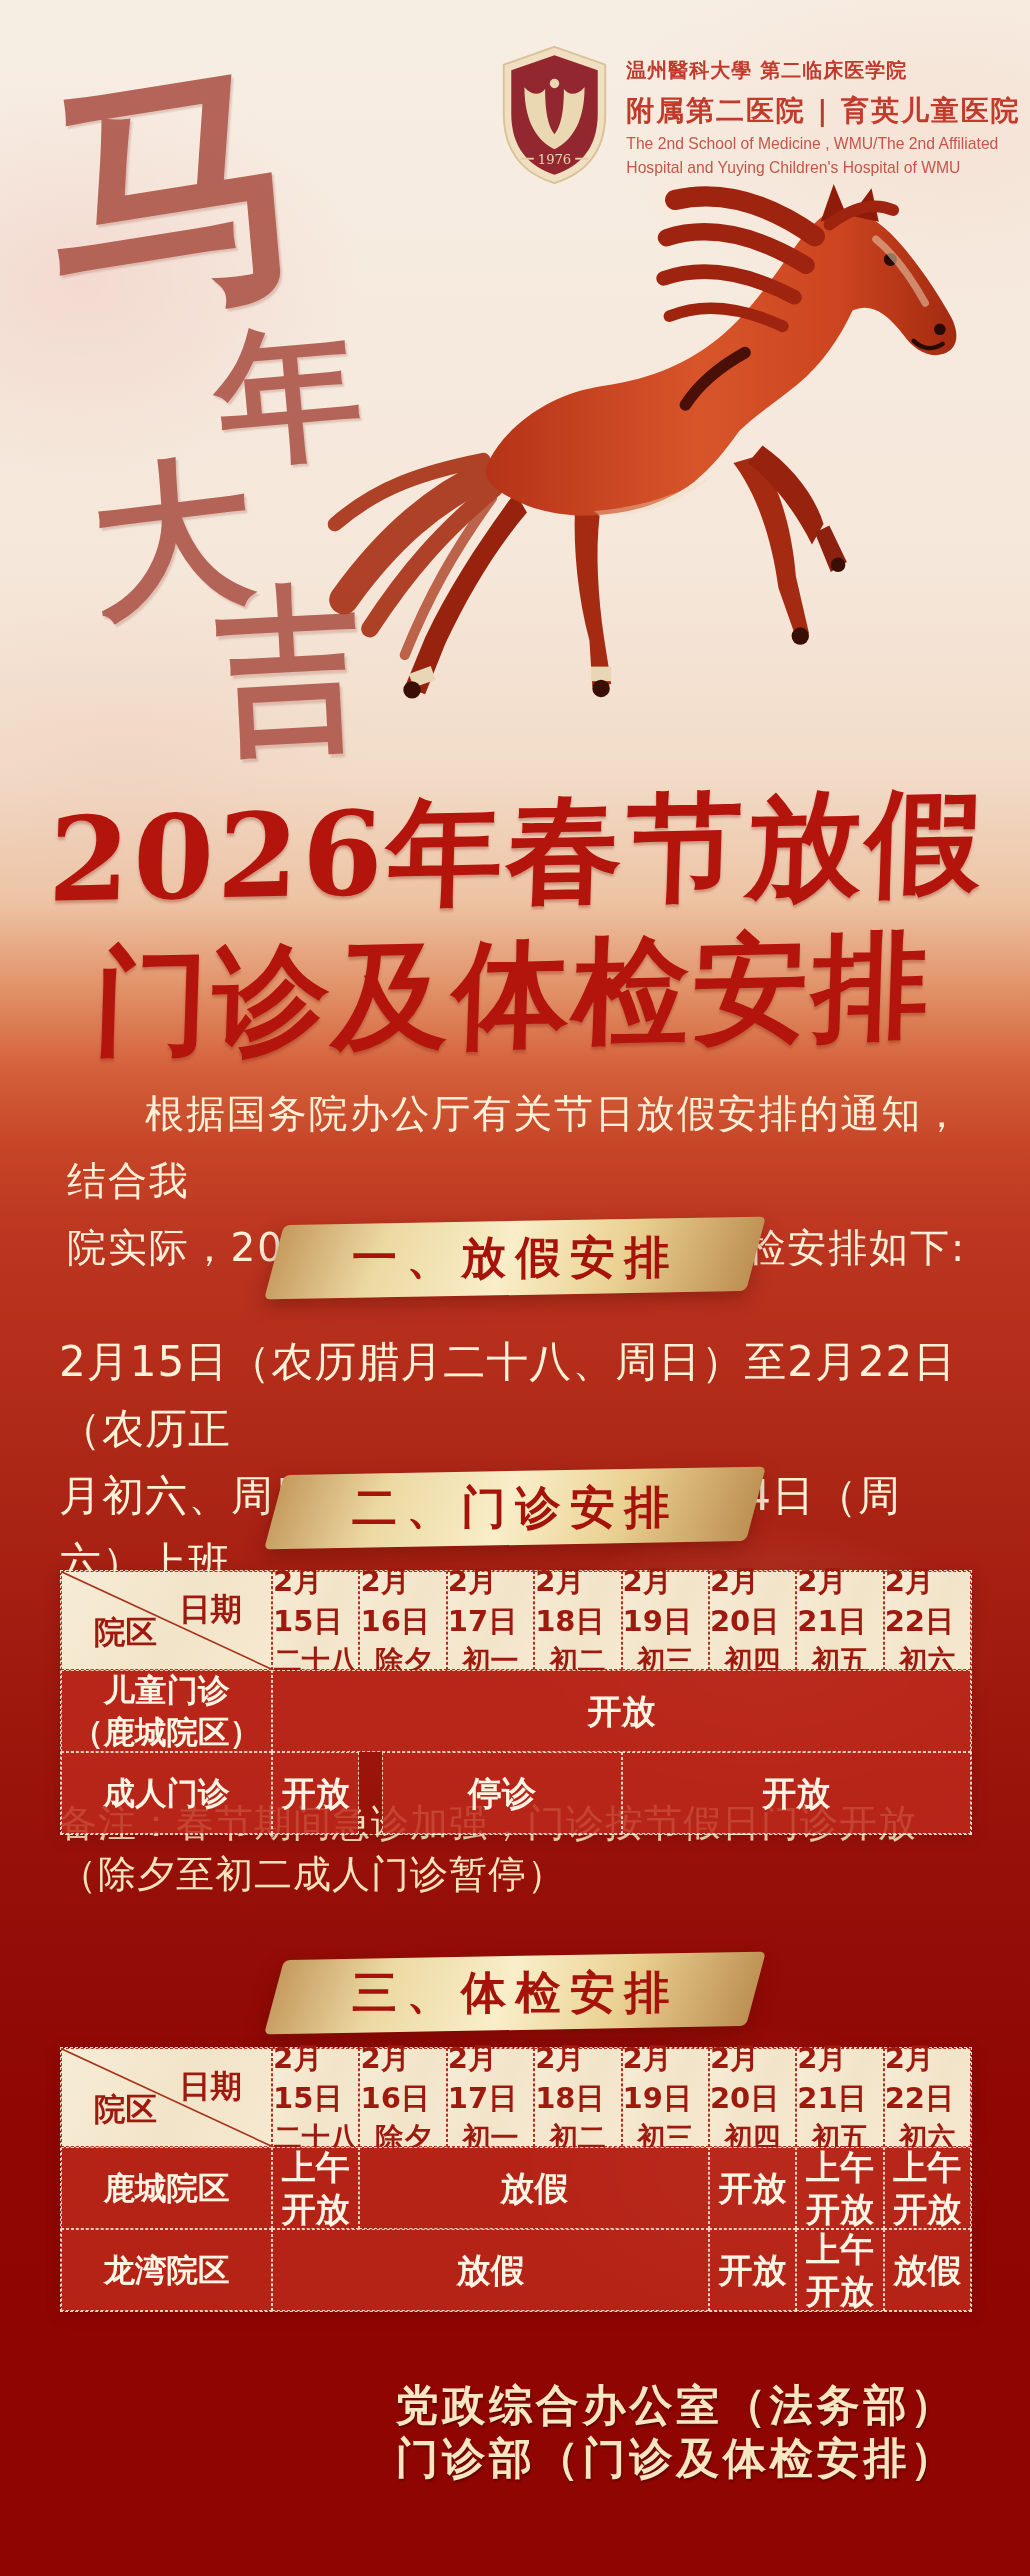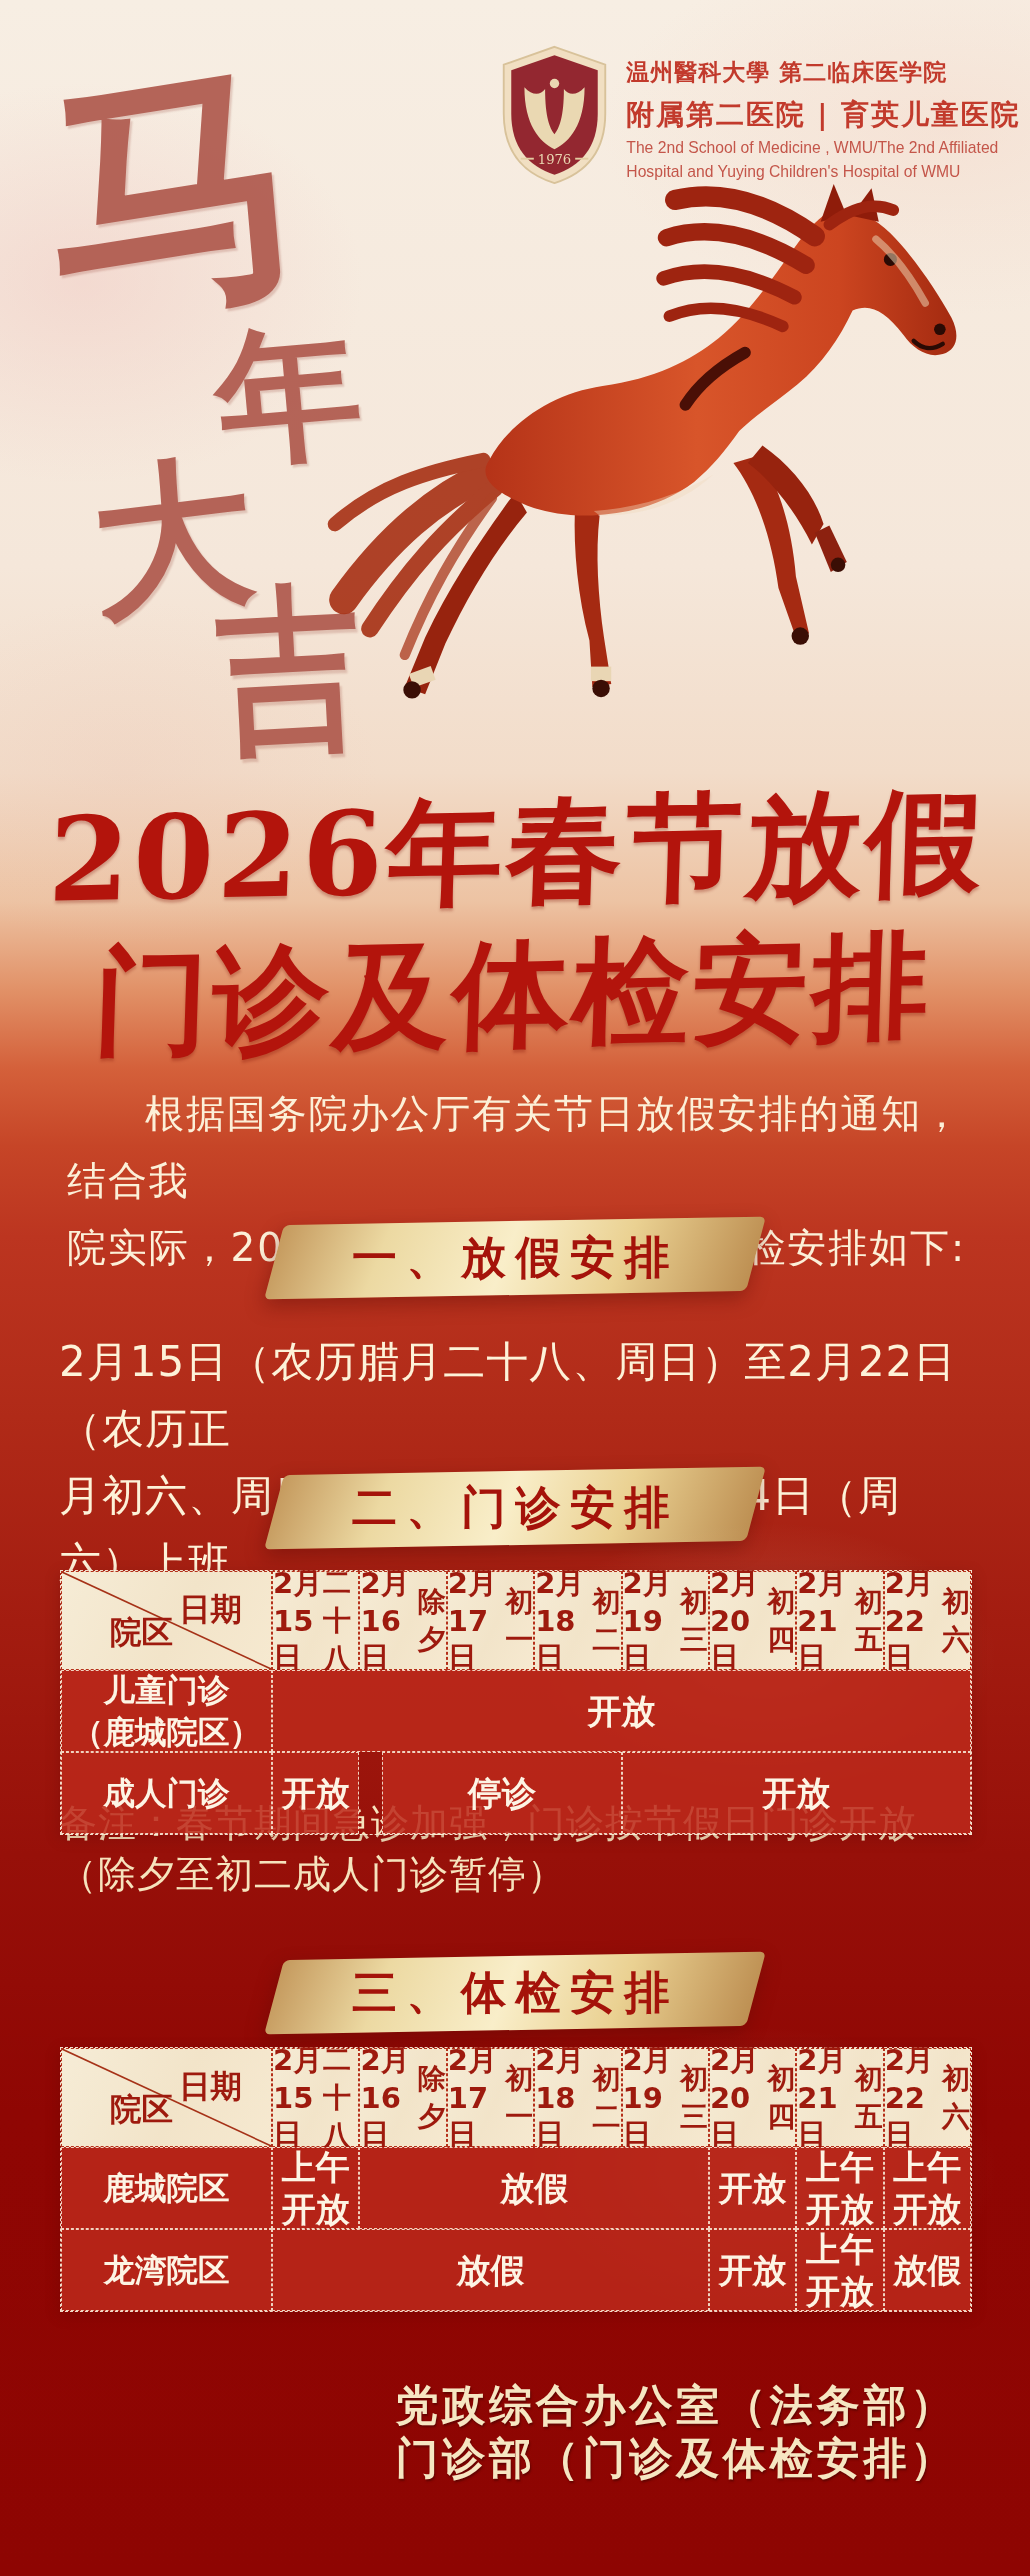--- a/index.html
+++ b/index.html
@@ -21,21 +21,21 @@
     font-family:"DejaVu Serif",serif;font-weight:bold;line-height:1;
     text-shadow:1.9px 2.9px 1.9px rgba(150,70,60,.25);
   }
   .cc0{left:46px;top:63px;font-size:256px;transform:rotate(-9deg) skewX(-4deg);}
   .cc1{left:216px;top:322px;font-size:145px;transform:rotate(-5deg);}
   .cc2{left:92px;top:456px;font-size:162px;transform:rotate(-7deg) skewX(-3deg);}
   .cc3{left:218px;top:599px;font-size:143px;transform:rotate(-3deg) scaleY(1.25);}
   .logo{position:absolute;left:498px;top:44px;width:527px;display:flex;align-items:flex-start;}
   .crest{flex:0 0 auto;width:113px;height:141px;}
   .logo-text{margin-left:15.3px;padding-top:13.4px;}
-  .logo-cn1{font-size:23px;font-weight:bold;color:#c23a2c;letter-spacing:1px;font-family:"DejaVu Serif",serif;}
+  .logo-cn1{font-size:20px;font-weight:bold;color:#c23a2c;letter-spacing:1px;font-family:"DejaVu Serif",serif;}
   .logo-cn2{font-size:28px;font-weight:bold;color:#c23a2c;letter-spacing:1.9px;margin-top:7.6px;font-family:"DejaVu Serif",serif;}
   .logo-en{font-size:15.7px;color:#c4564a;line-height:20px;margin-top:3.8px;font-family:"Liberation Sans",sans-serif;}
   .horse{position:absolute;left:303px;top:174px;width:727px;height:613px;}
   
   .title{
     position:absolute;left:0;width:100%;top:779px;text-align:center;
     font-family:"DejaVu Serif",serif;font-weight:900;color:#b3140c;
     font-size:116px;line-height:143px;letter-spacing:3.8px;
     transform:rotate(-1.2deg) skewX(-3deg);
     text-shadow:0 2.9px 2.9px rgba(130,15,8,.3);
@@ -78,22 +78,22 @@
   }
   .t1{top:1570px;} .t2{top:2047px;}
   .cell{display:flex;align-items:center;justify-content:center;box-sizing:border-box;}
   .cell.corner,.cell.date{
     background:linear-gradient(115deg,#f6ecd6 0%,#f2e4c9 55%,#f6e9d0 100%);
     border:1px dashed #b5301a;color:#9e1a0e;
   }
   .cell.corner{position:relative;}
   .corner .diag{position:absolute;inset:0;width:100%;height:100%;}
   .corner .c-top{position:absolute;top:17px;right:29px;font-size:31.5px;font-weight:bold;}
-  .corner .c-bot{position:absolute;bottom:15.3px;left:48px;font-size:31.5px;font-weight:bold;}
-  .cell.date{flex-direction:row;gap:0;font-weight:bold;}
+  .corner .c-bot{position:absolute;bottom:15.3px;left:32px;font-size:31.5px;font-weight:bold;}
+  .cell.date{flex-direction:column;gap:0;font-weight:bold;}
   .cell.date .d1{font-size:29px;}
   .cell.date .d2{font-size:28px;}
   .cell.label,.cell.val{
     background:rgba(188,41,27,.86);
     border:1px dashed rgba(252,242,222,.85);
     color:#fdf4e4;font-weight:bold;text-align:center;
   }
   .cell.label{font-size:31.5px;white-space:pre-line;line-height:42px;}
   .cell.val{font-size:34px;line-height:42px;padding:0 5.7px;}
   

